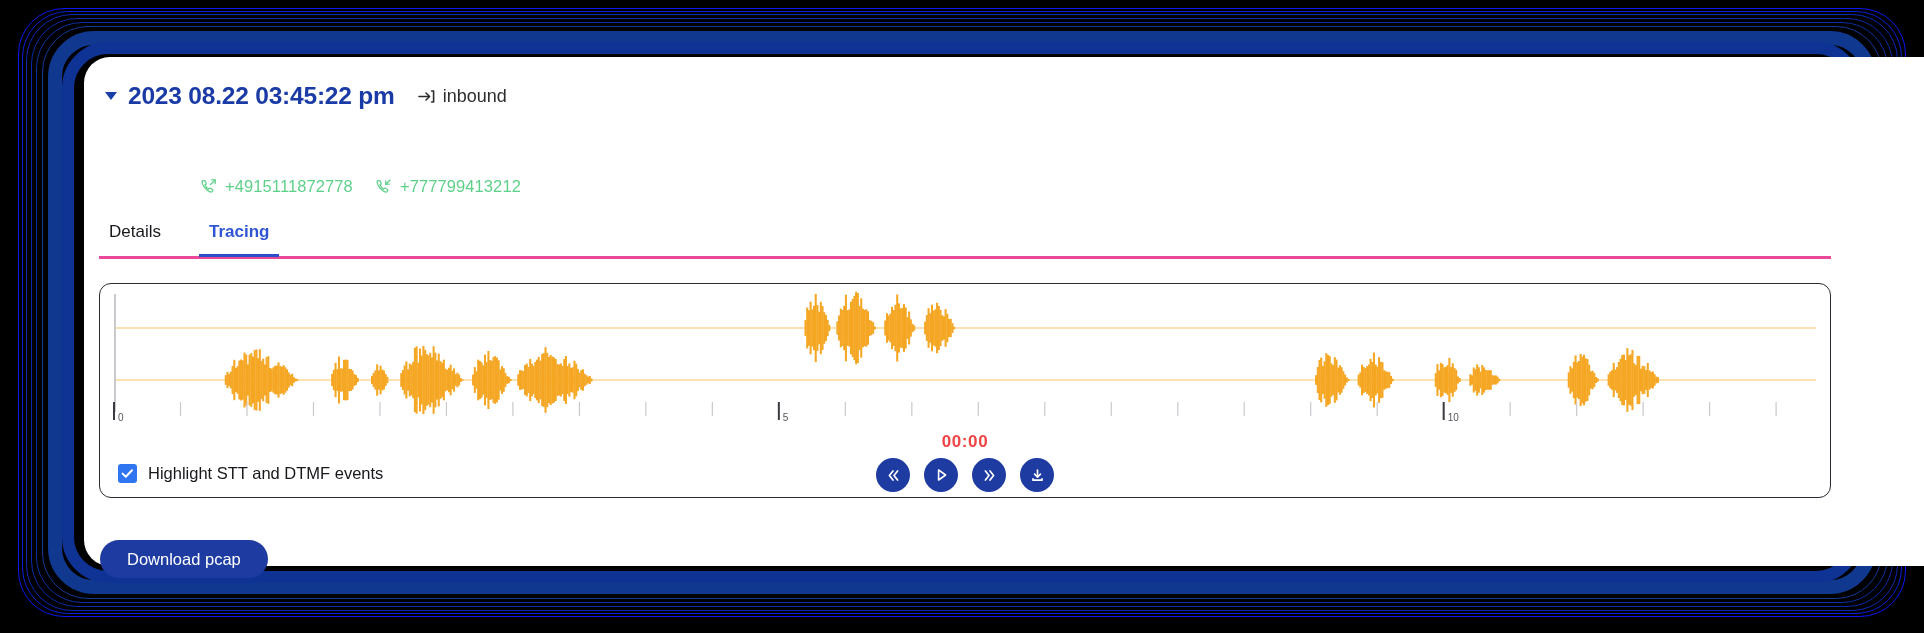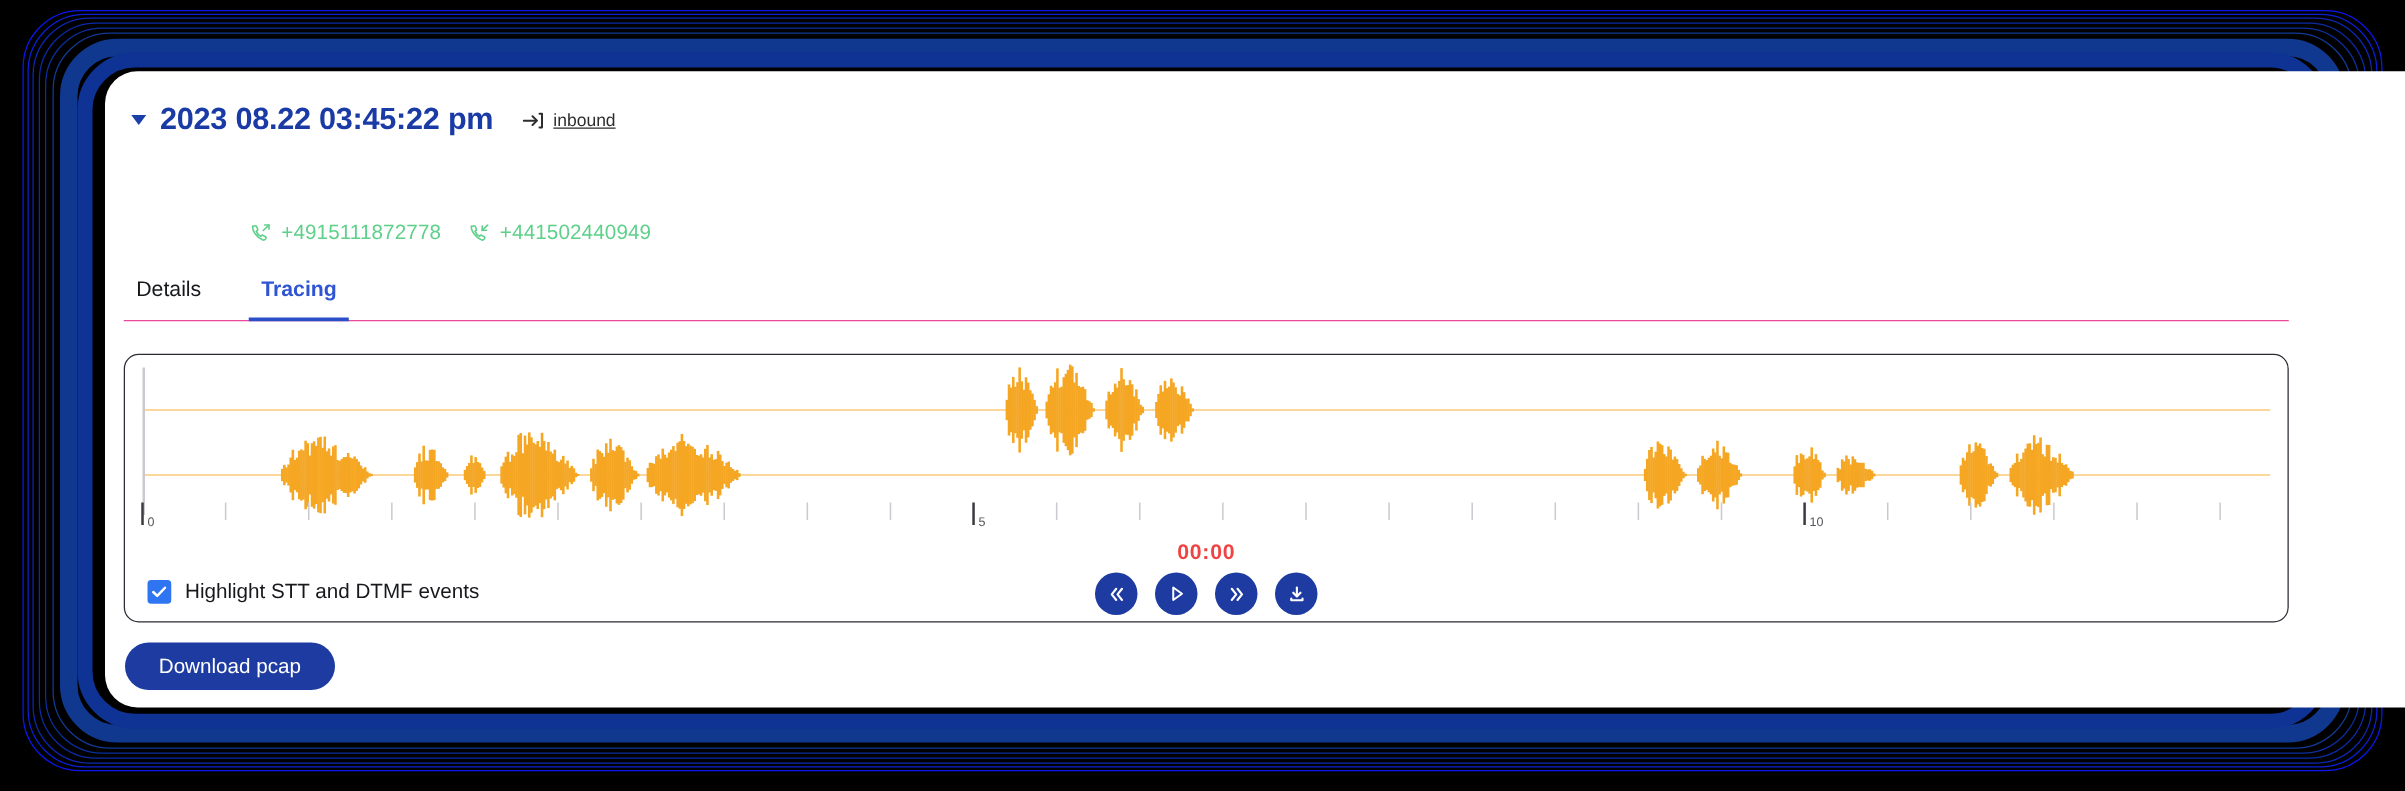--- a/index.html
+++ b/index.html
@@ -63,23 +63,22 @@
     letter-spacing: -0.2px;
     white-space: nowrap;
   }
   .dir-wrap {
     display: flex;
     align-items: center;
     gap: 8px;
     margin-left: 12px;
   }
   .dir-label {
-    font-size: 14px;
+    font-size: 18px;
     color: #2d2d2d;
-    text-decoration: underline;
   }
 
   .numbers {
     position: absolute;
     left: 116px;
     top: 120px;
     display: flex;
     align-items: center;
     gap: 22px;
     text-align: right;
@@ -98,21 +97,21 @@
 
   
   .tabs {
     position: absolute;
     left: 15px;
     top: 165px;
     display: flex;
     align-items: flex-end;
     gap: 28px;
     width: 1732px;
-    border-bottom: 1px solid #ec4899;
+    border-bottom: 3px solid #ec4899;
     padding-bottom: 0;
   }
   .tab {
     font-size: 17px;
     padding: 0 10px 12px 10px;
     color: #17181c;
     border-bottom: 3px solid transparent;
     margin-bottom: -1px;
     cursor: pointer;
     white-space: nowrap;
@@ -212,21 +211,21 @@
   .hl-label {
     font-size: 16.5px;
     color: #17181c;
     white-space: nowrap;
   }
 
   
   .pcap {
     position: absolute;
     left: 16px;
-    top: 457px;
+    top: 483px;
     height: 38px;
     padding: 0 27px;
     border: none;
     border-radius: 19px;
     background: #1d3ba0;
     color: #ffffff;
     font-family: "Liberation Sans", sans-serif;
     font-size: 16.5px;
     cursor: pointer;
     white-space: nowrap;
@@ -269,21 +268,21 @@
           <path d="M12.4 2.1 H16.1 V5.7" stroke="#5fd08a" stroke-width="1.35" fill="none" stroke-linecap="round" stroke-linejoin="round"></path>
         </svg>
         <span class="num-text">+4915111872778</span>
       </span>
       <span class="num-item">
         <svg width="17" height="17" viewBox="0 0 18 18">
           <path d="M2.2 3.1c-.5 3.9 4 10 8.4 11.6 1.3.5 2.4-.2 2.9-1.2.3-.6.1-1.1-.4-1.4l-2-1.2c-.5-.3-1-.2-1.4.2l-.6.7C7.6 10.9 6 9.2 5.3 7.3l.8-.5c.5-.3.6-.8.4-1.3L5.5 3.3c-.3-.5-.8-.7-1.4-.5-.7.2-1.5.5-1.9.3z" fill="none" stroke="#5fd08a" stroke-width="1.35" stroke-linejoin="round"></path>
           <path d="M16 2.2 L11.2 6.8" stroke="#5fd08a" stroke-width="1.35" stroke-linecap="round"></path>
           <path d="M15.1 6.6 H11.4 V3.0" stroke="#5fd08a" stroke-width="1.35" fill="none" stroke-linecap="round" stroke-linejoin="round"></path>
         </svg>
-        <span class="num-text">+441502440949</span>
+        <span class="num-text">+777799413212</span>
       </span>
     </div>
 
     <div class="tabs">
       <div class="tab">Details</div>
       <div class="tab active">Tracing</div>
     </div>
 
     <div class="panel">
 

